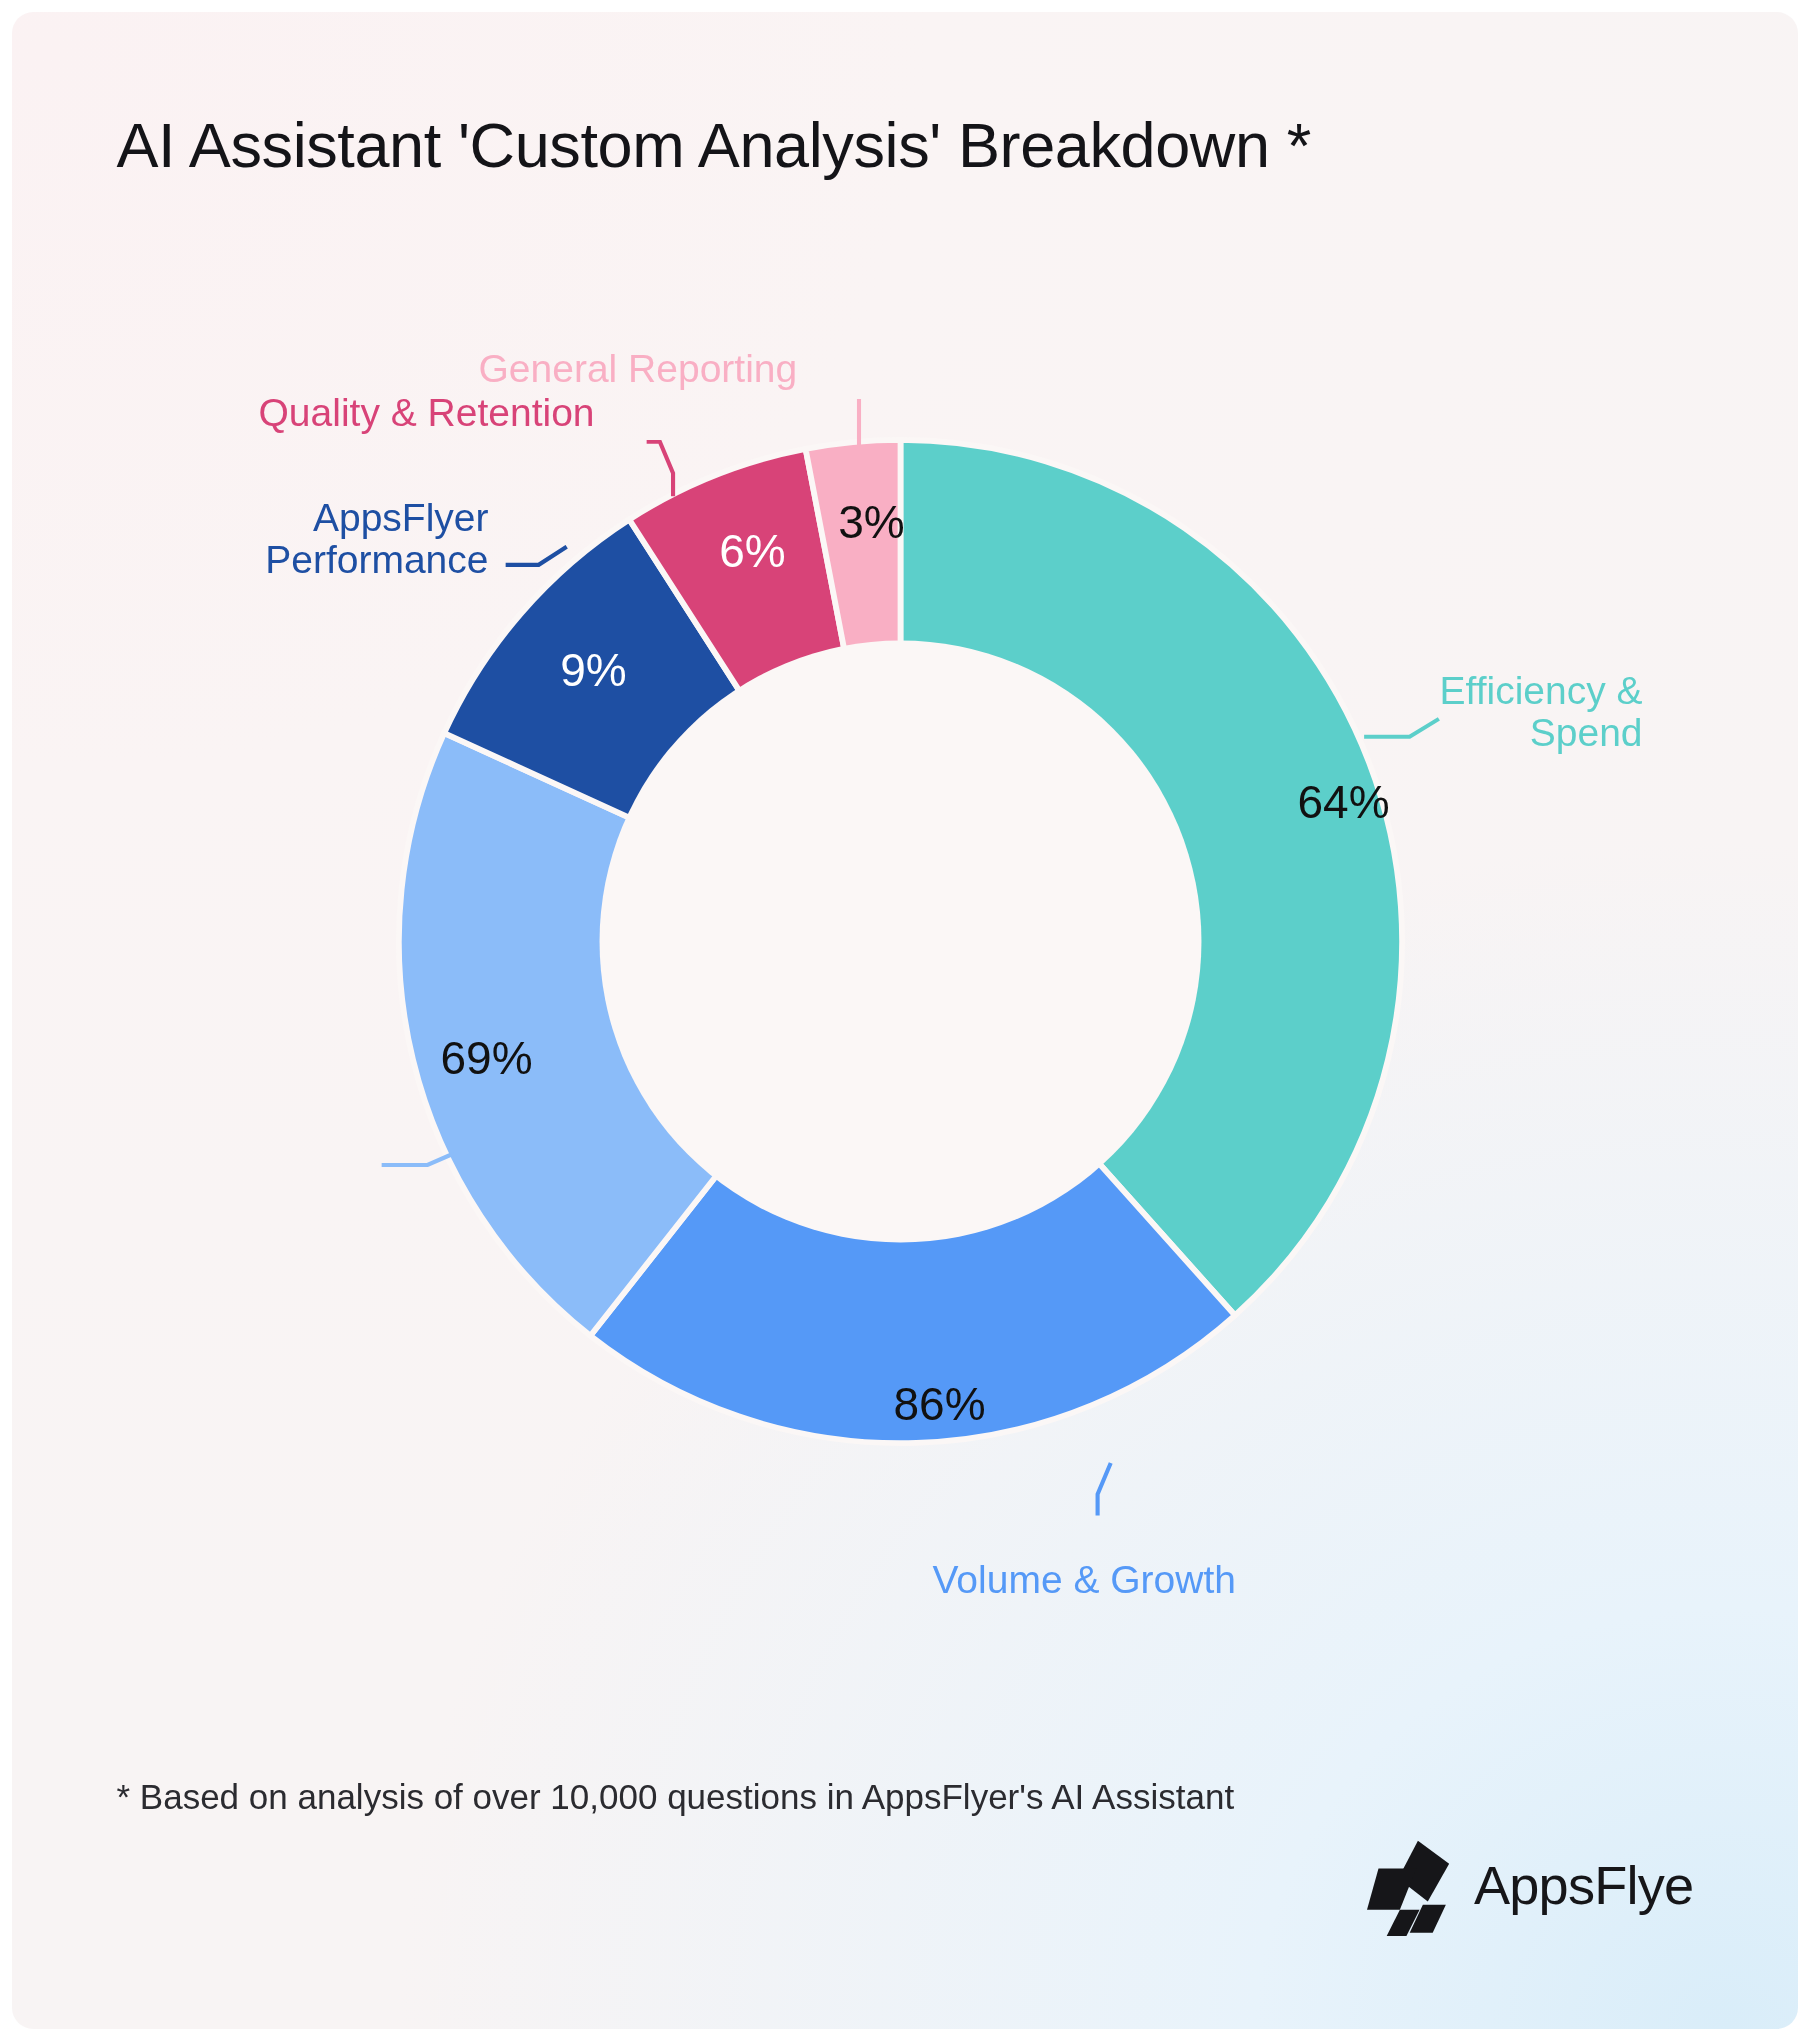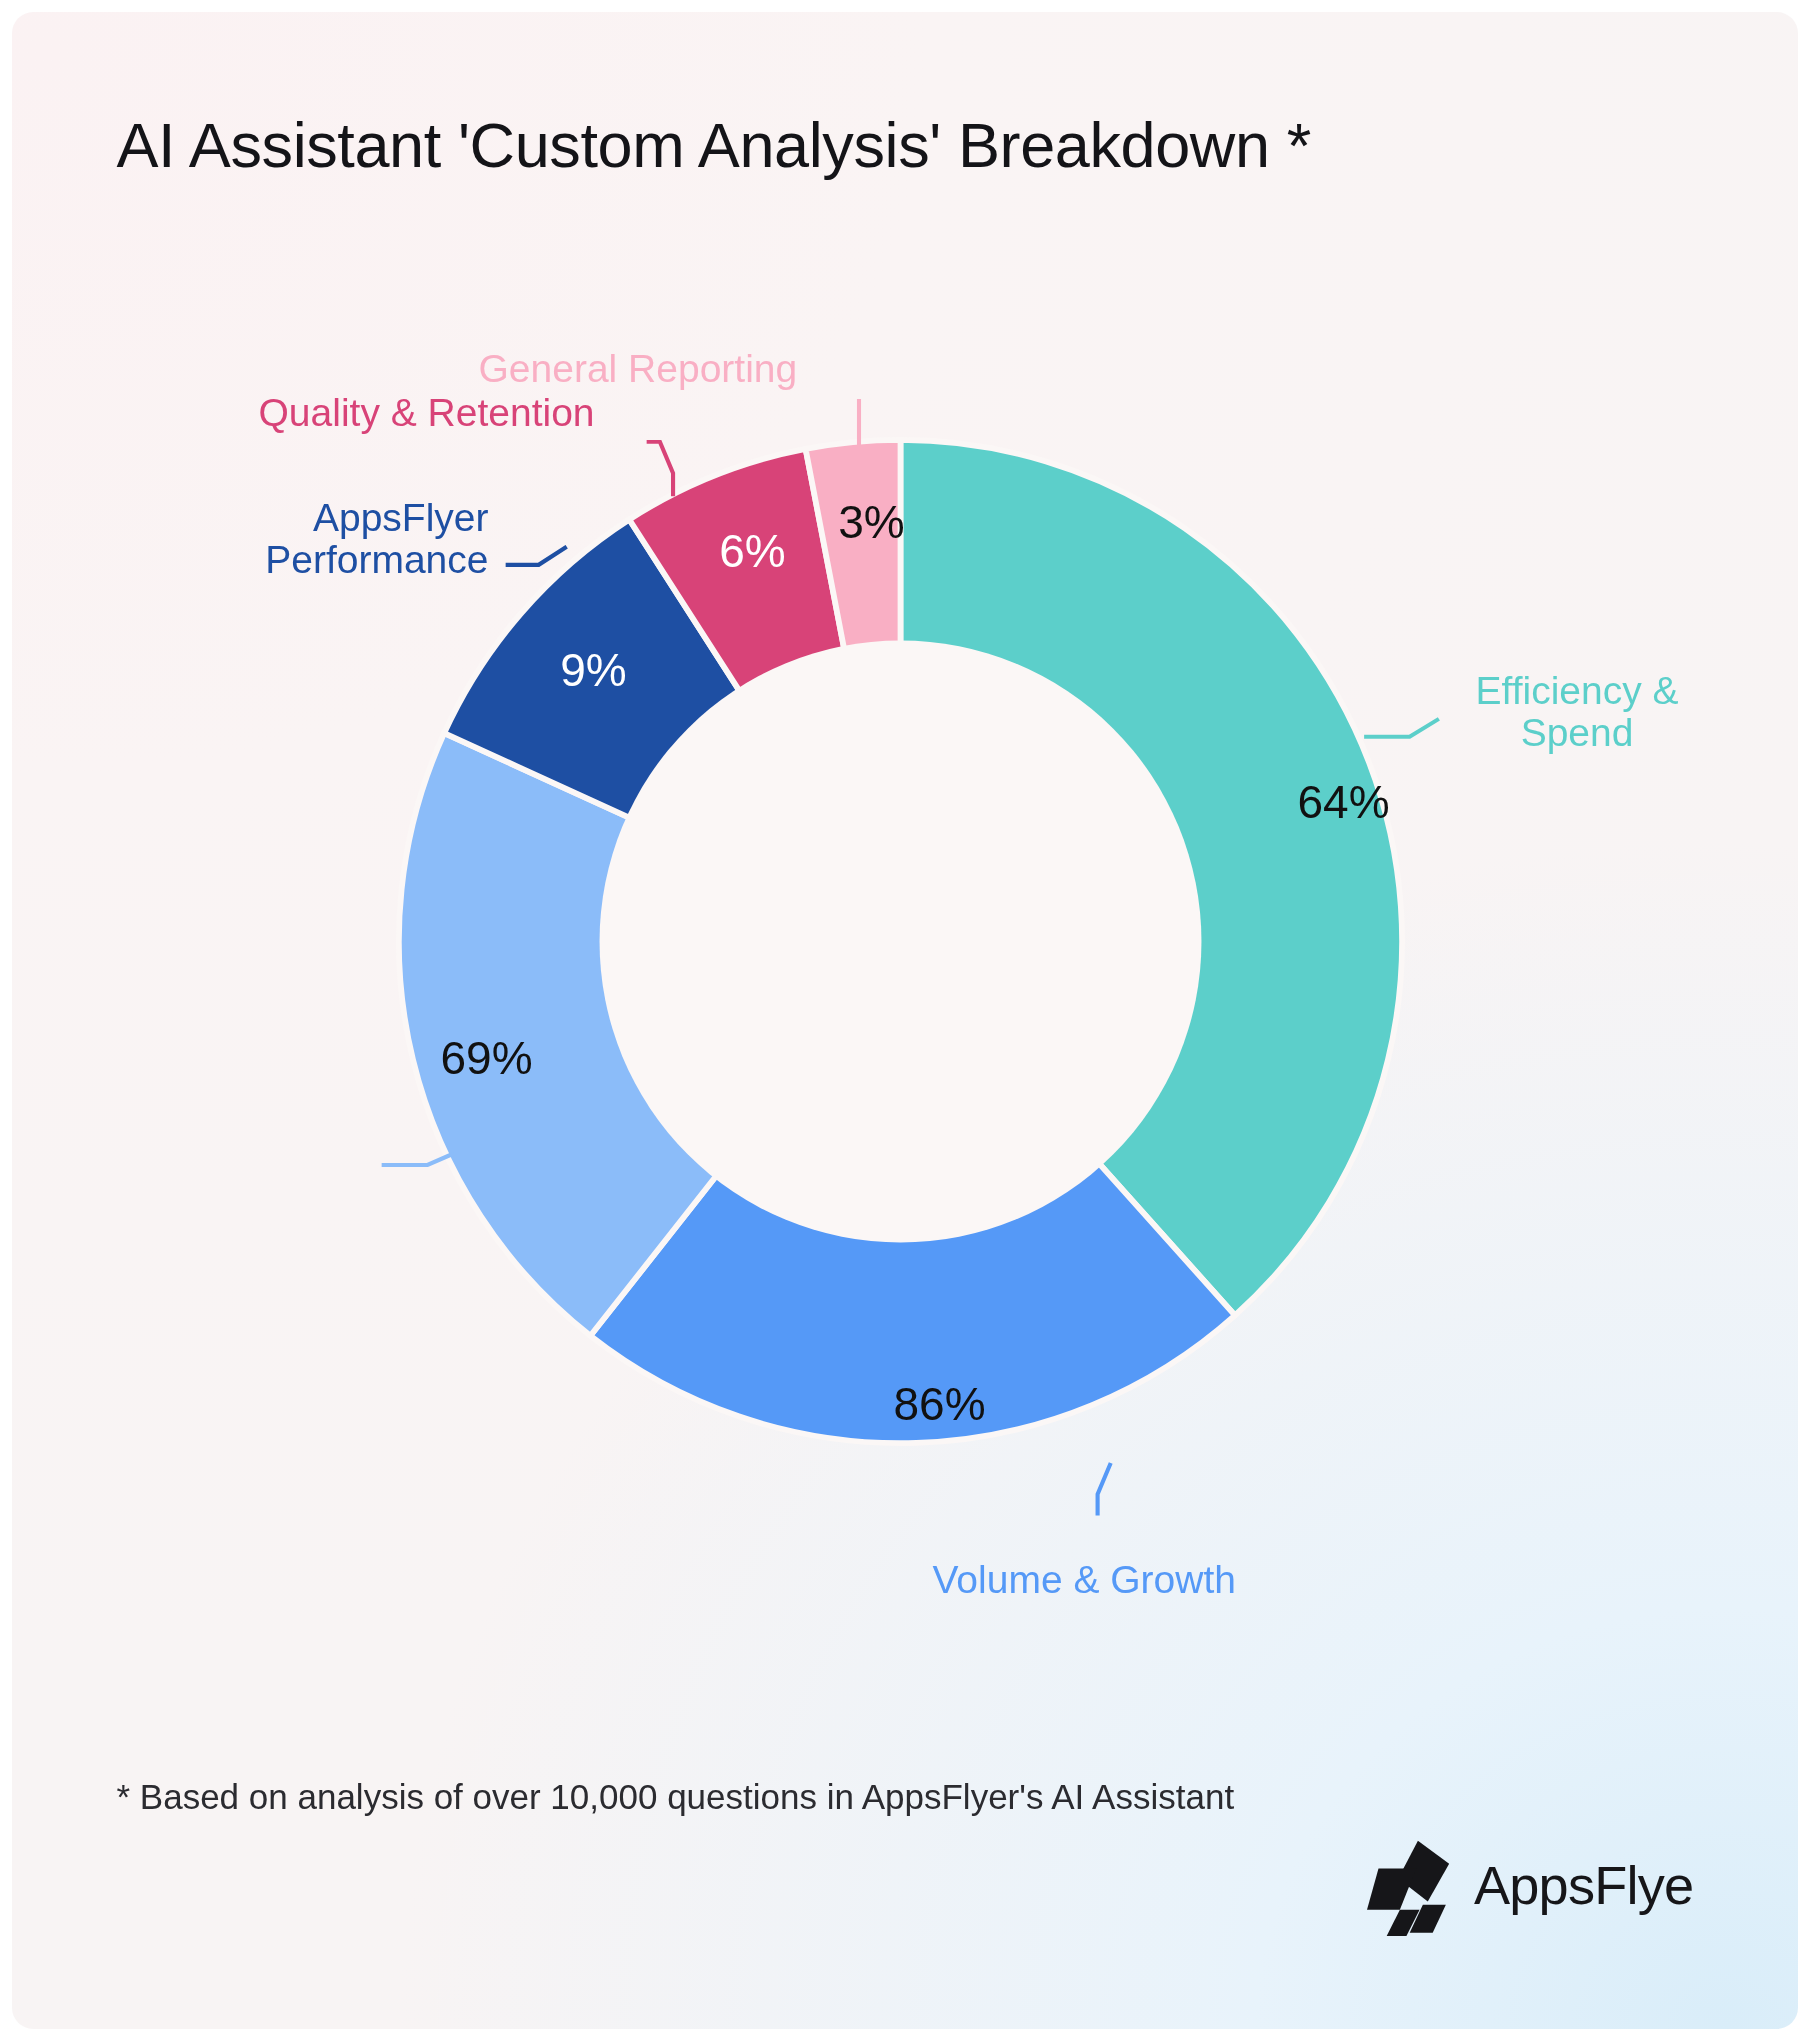--- a/index.html
+++ b/index.html
@@ -50,21 +50,21 @@
   }
 
   
   .cat{
     position:absolute;
     font-size:39px;
     font-weight:400;
     line-height:1.08;
     white-space:pre;
   }
-  .cat.right{text-align:center;margin-left:36px;}
+  .cat.right{text-align:right;}
   .cat.rightalign{text-align:right;}
 
   
   .leader{position:absolute;}
 
   
   #footnote{
     position:absolute;left:105px;top:1719px;
     font-size:35px;color:#2b2b30;
     letter-spacing:0px;

